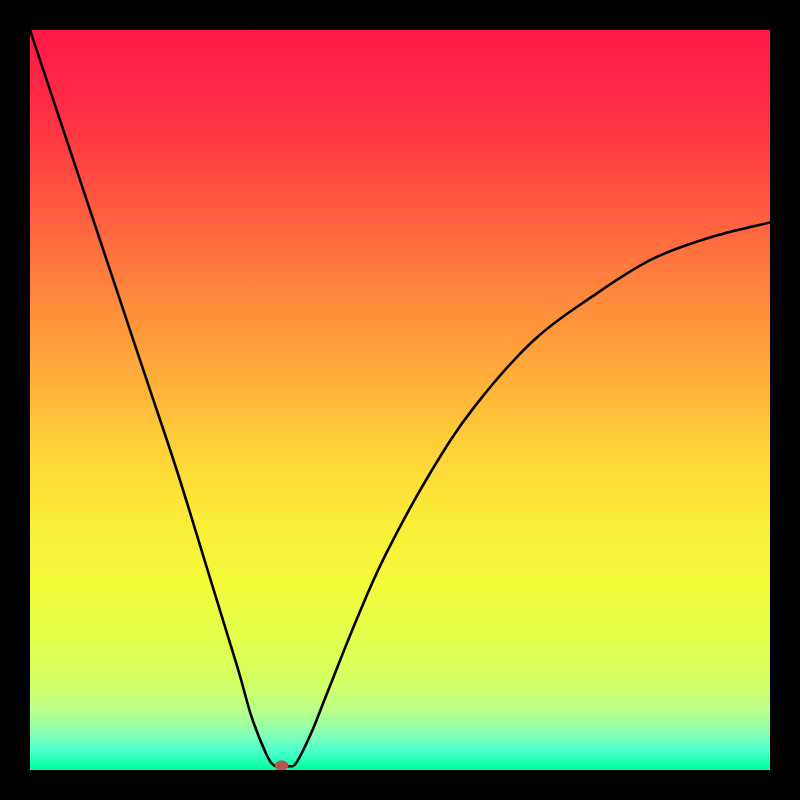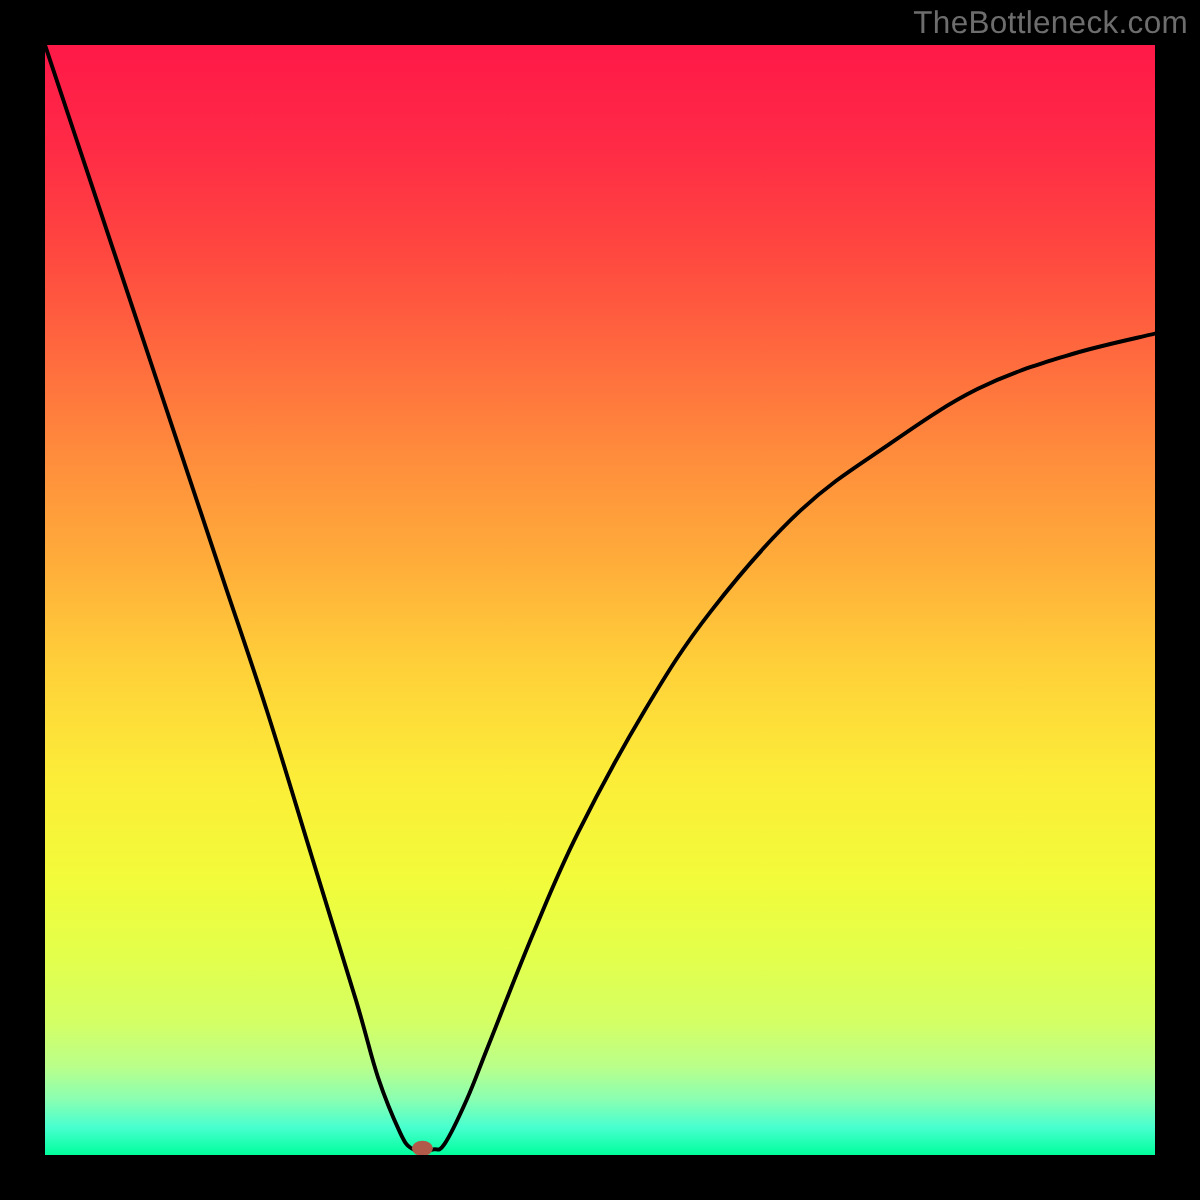--- a/index.html
+++ b/index.html
@@ -55,21 +55,20 @@
   svg.curve {
     position: absolute;
     left: 0; top: 0;
     width: 100%; height: 100%;
   }
 </style>
 </head>
 <body>
 
 <div class="frame">
-  <div class="watermark">TheBottleneck.com</div>
 
   <div class="plot-area">
     <svg class="curve" viewBox="0 0 740 740" preserveAspectRatio="none">
       <path id="curve-path" fill="none" stroke="#000" stroke-width="2.6" stroke-linejoin="round" stroke-linecap="round" d="M 0,0 C 5.328,15.983999999999991 18.944000000000003,56.83199999999995 29.6,88.79999999999995 C 40.256,120.76799999999996 48.544000000000004,145.632 59.2,177.60000000000002 C 69.856,209.56800000000004 78.14399999999999,234.432 88.8,266.4 C 99.456,298.368 107.744,323.23199999999997 118.4,355.2 C 129.056,387.168 137.344,410.7 148,444 C 158.656,477.3 166.944,505.56800000000004 177.6,540.2 C 188.256,574.832 199.20800000000003,609.76 207.20000000000002,636.4 C 215.192,663.04 216.672,672.216 222,688.2 C 227.328,704.1840000000001 232.804,716.6752 236.8,725.2 C 240.79600000000002,733.7248000000001 241.536,733.4287999999999 244.20000000000002,735.56 C 246.86400000000003,737.6912 248.93600000000004,736.9068 251.60000000000002,737.04 C 254.264,737.1732 256.336,737.0992 259,736.3 C 261.664,735.5007999999999 262.404,738.594 266.4,732.6 C 270.39599999999996,726.606 275.87199999999996,714.988 281.2,703 C 286.528,691.012 288.008,685.98 296,666 C 303.992,646.02 314.944,617.308 325.6,592 C 336.25600000000003,566.692 341.88,552.04 355.2,525.4 C 368.52,498.76 383.61600000000004,470.64 399.6,444 C 415.584,417.36 425.352,401.37600000000003 444,377.40000000000003 C 462.648,353.42400000000004 481.88800000000003,330.78000000000003 503.20000000000005,310.8 C 524.5120000000001,290.82 541.088,281.05199999999996 562.4,266.4 C 583.712,251.748 600.288,240.056 621.6,229.40000000000003 C 642.912,218.74400000000006 659.488,213.86000000000004 680.8000000000001,207.20000000000005 C 702.1120000000001,200.54000000000005 729.344,195.064 740,192.39999999999998"></path>
       <ellipse id="marker-dot" rx="7" ry="5" cx="251.60000000000002" cy="735.56" fill="#b25a4a"></ellipse>
     </svg>
   </div>
 </div>
 
 </body></html>

